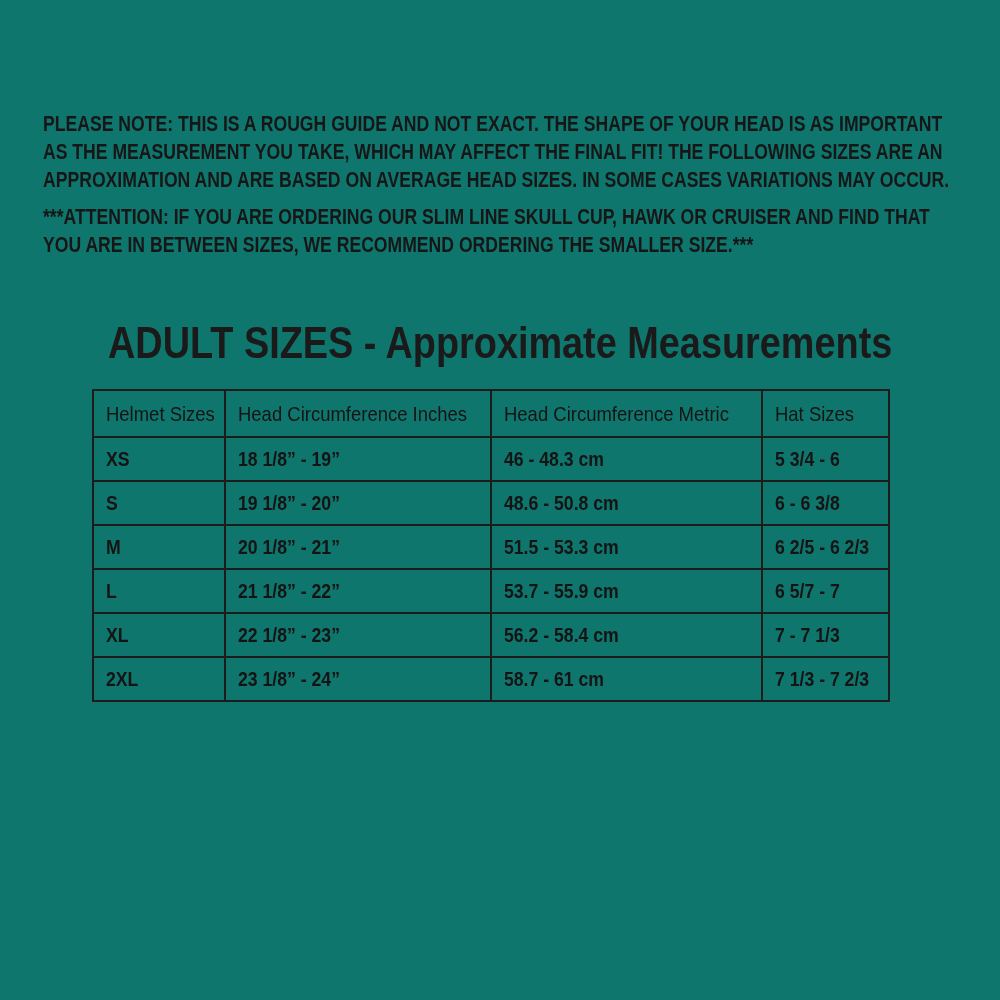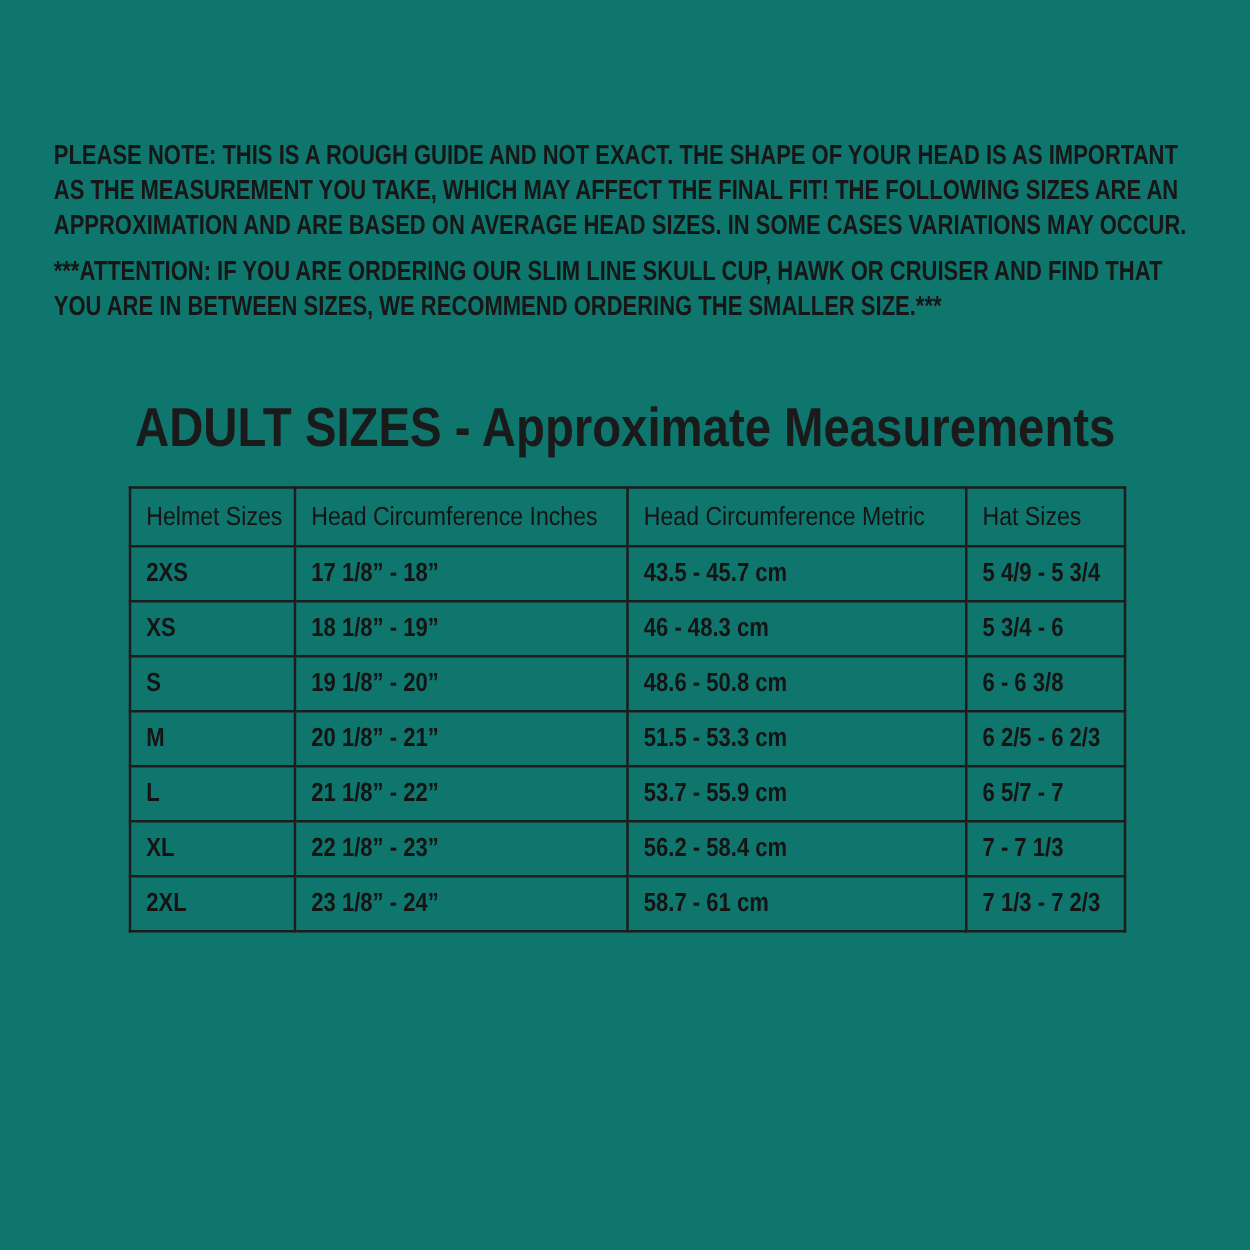--- a/index.html
+++ b/index.html
@@ -48,21 +48,21 @@
     font-weight: 700;
     line-height: 50px;
     color: #1a1a1a;
     white-space: nowrap;
     transform: scaleX(0.86);
     transform-origin: 0 0;
   }
   
   table.sizes {
     position: absolute;
-    left: 103px;
+    left: 92px;
     top: 389px;
     width: 796px;
     border-collapse: collapse;
     table-layout: fixed;
     border: 2px solid #1c1c1c;
   }
   table.sizes td, table.sizes th {
     border: 2px solid #1c1c1c;
     padding: 0 0 0 12px;
     text-align: left;
@@ -119,26 +119,20 @@
     <thead>
       <tr>
         <th><span class="cell-text">Helmet Sizes</span></th>
         <th><span class="cell-text">Head Circumference Inches</span></th>
         <th><span class="cell-text">Head Circumference Metric</span></th>
         <th><span class="cell-text">Hat Sizes</span></th>
       </tr>
     </thead>
     <tbody>
       <tr>
-        <td class="col-size"><span class="cell-text">2XS</span></td>
-        <td class="col-inches"><span class="cell-text">17 1/8” - 18”</span></td>
-        <td class="col-metric"><span class="cell-text">43.5 - 45.7 cm</span></td>
-        <td class="col-hat"><span class="cell-text">5 4/9 - 5 3/4</span></td>
-      </tr>
-      <tr>
         <td class="col-size"><span class="cell-text">XS</span></td>
         <td class="col-inches"><span class="cell-text">18 1/8” - 19”</span></td>
         <td class="col-metric"><span class="cell-text">46 - 48.3 cm</span></td>
         <td class="col-hat"><span class="cell-text">5 3/4 - 6</span></td>
       </tr>
       <tr>
         <td class="col-size"><span class="cell-text">S</span></td>
         <td class="col-inches"><span class="cell-text">19 1/8” - 20”</span></td>
         <td class="col-metric"><span class="cell-text">48.6 - 50.8 cm</span></td>
         <td class="col-hat"><span class="cell-text">6 - 6 3/8</span></td>

